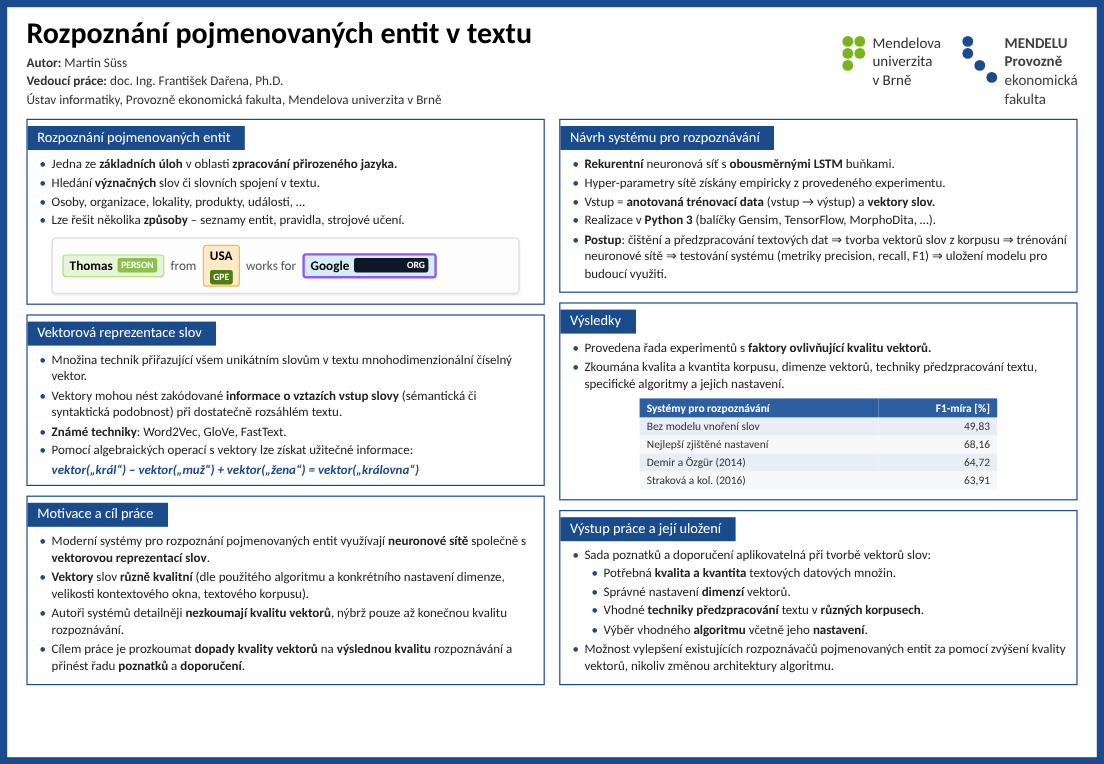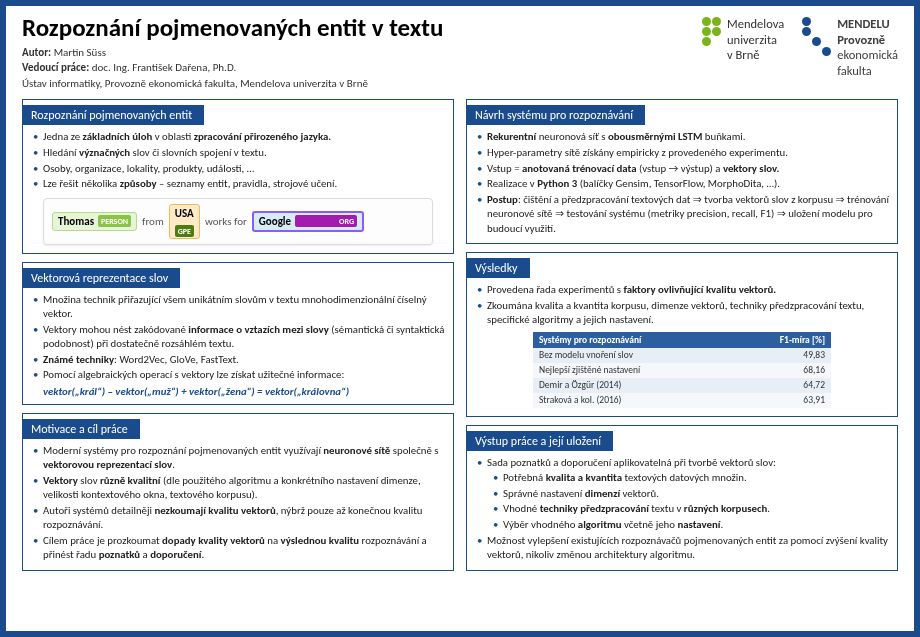--- a/index.html
+++ b/index.html
@@ -14,21 +14,21 @@
     width: 920px;
     height: 637px;
     border: 6px solid #1a4b8c;
     padding: 6px 16px 10px 16px;
     display: flex;
     flex-direction: column;
   }
   .header {
     display: flex;
     justify-content: space-between;
-    align-items: flex-start;
+    align-items: flex-end;
     margin-bottom: 8px;
   }
   .header-left { flex: 1; }
   .title {
     font-size: 25px;
     font-weight: 700;
     color: #000;
     margin-bottom: 2px;
   }
   .meta-line { font-size: 11px; color: #333; line-height: 1.4; }
@@ -99,21 +99,21 @@
     box-shadow: 0 1px 2px rgba(0,0,0,0.08);
   }
   .ent { display:inline-flex; align-items:center; gap:4px; font-weight:600; }
   .ent .word { padding:1px 0; }
   .ent .tag { font-size:8px; font-weight:700; padding:1px 3px; border-radius:2px; }
   .ent.person { background:#e6f4d7; border:1px solid #b5dd84; border-radius:3px; padding:1px 5px;}
   .ent.person .tag { background:#8bc34a; color:#fff; }
   .ent.gpe { background:#ffe9c7; border:1px solid #f0b95c; border-radius:3px; padding:1px 5px;flex-direction:column;}
   .ent.gpe .tag { background:#4d7c0f; color:#fff; }
   .ent.org { background:#d6ecf7; border:2px solid #8b5cf6; border-radius:3px; padding:1px 5px;}
-  .ent.org .tag { background:#a21caf; color:#fff;padding-left:44px; }
+  .ent.org .tag { background:#0f172a; color:#fff;padding-left:44px; }
   .plain { color:#555; font-size:11px;}
 
   .formula {
     font-size:10.8px;
     font-weight:700;
     font-style:italic;
     color:#1a4b8c;
     padding-left:14px;
     margin-top:2px;
   }
@@ -232,21 +232,21 @@
             <span class="word">Google</span>
             <span class="tag">ORG</span>
           </span>
         </div>
       </div>
 
       <div class="section">
         <div class="section-title">Vektorová reprezentace slov</div>
         <ul>
           <li>Množina technik přiřazující všem unikátním slovům v textu mnohodimenzionální číselný vektor.</li>
-          <li>Vektory mohou nést zakódované <b>informace o vztazích mezi slovy</b> (sémantická či syntaktická podobnost) při dostatečně rozsáhlém textu.</li>
+          <li>Vektory mohou nést zakódované <b>informace o vztazích vstup slovy</b> (sémantická či syntaktická podobnost) při dostatečně rozsáhlém textu.</li>
           <li><b>Známé techniky</b>: Word2Vec, GloVe, FastText.</li>
           <li>Pomocí algebraických operací s vektory lze získat užitečné informace:</li>
         </ul>
         <div class="formula">vektor(„král“) – vektor(„muž“) + vektor(„žena“) = vektor(„královna“)</div>
       </div>
 
       <div class="section">
         <div class="section-title">Motivace a cíl práce</div>
         <ul>
           <li>Moderní systémy pro rozpoznání pojmenovaných entit využívají <b>neuronové sítě</b> společně s <b>vektorovou reprezentací slov</b>.</li>

